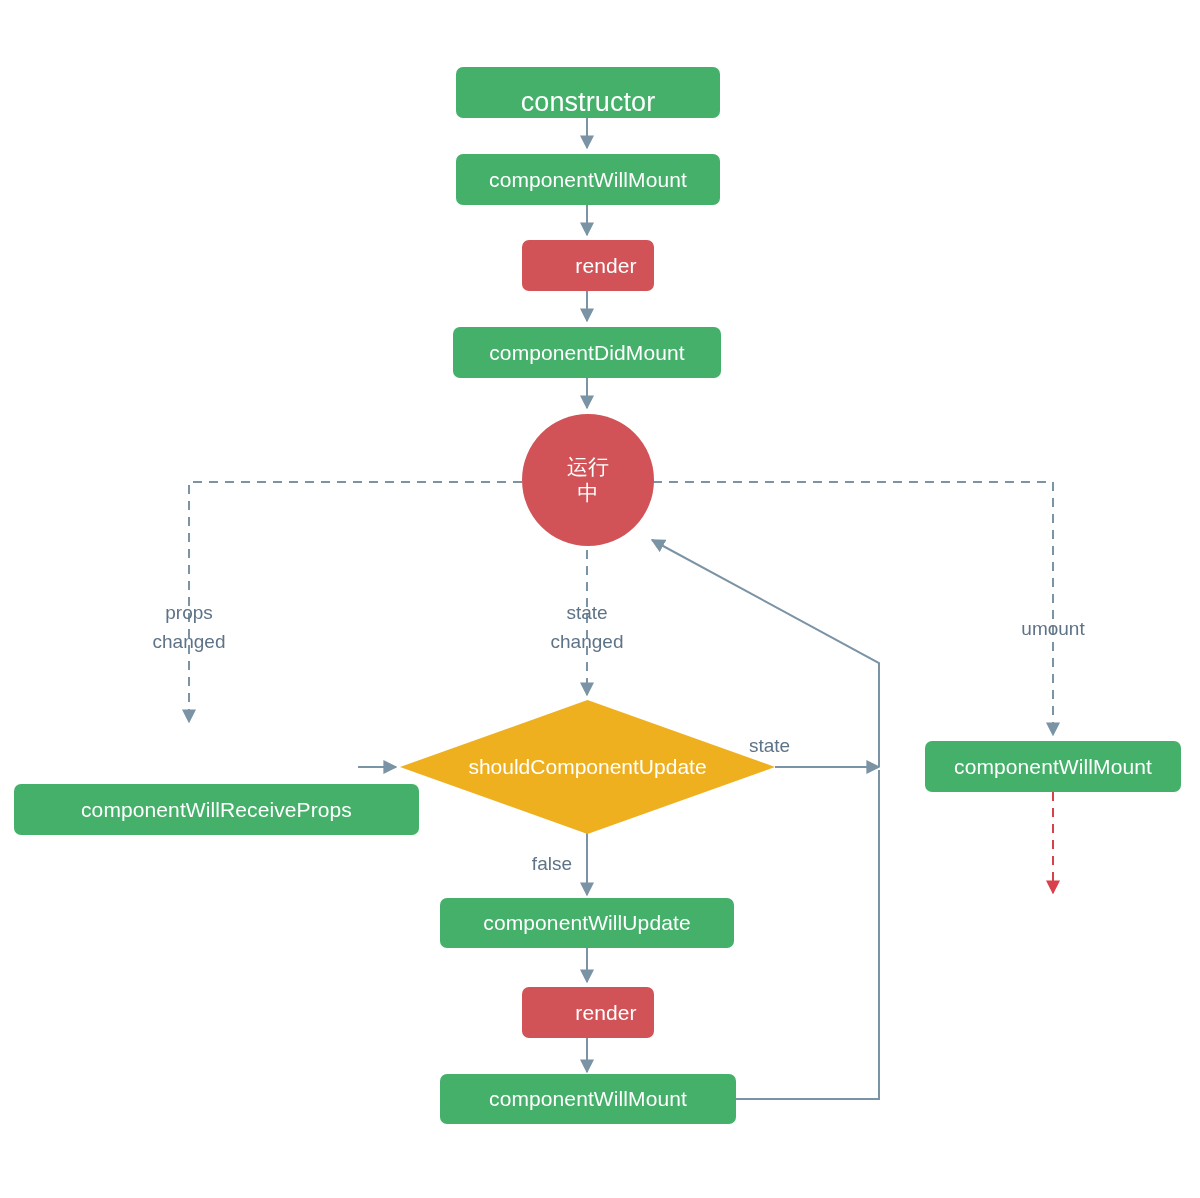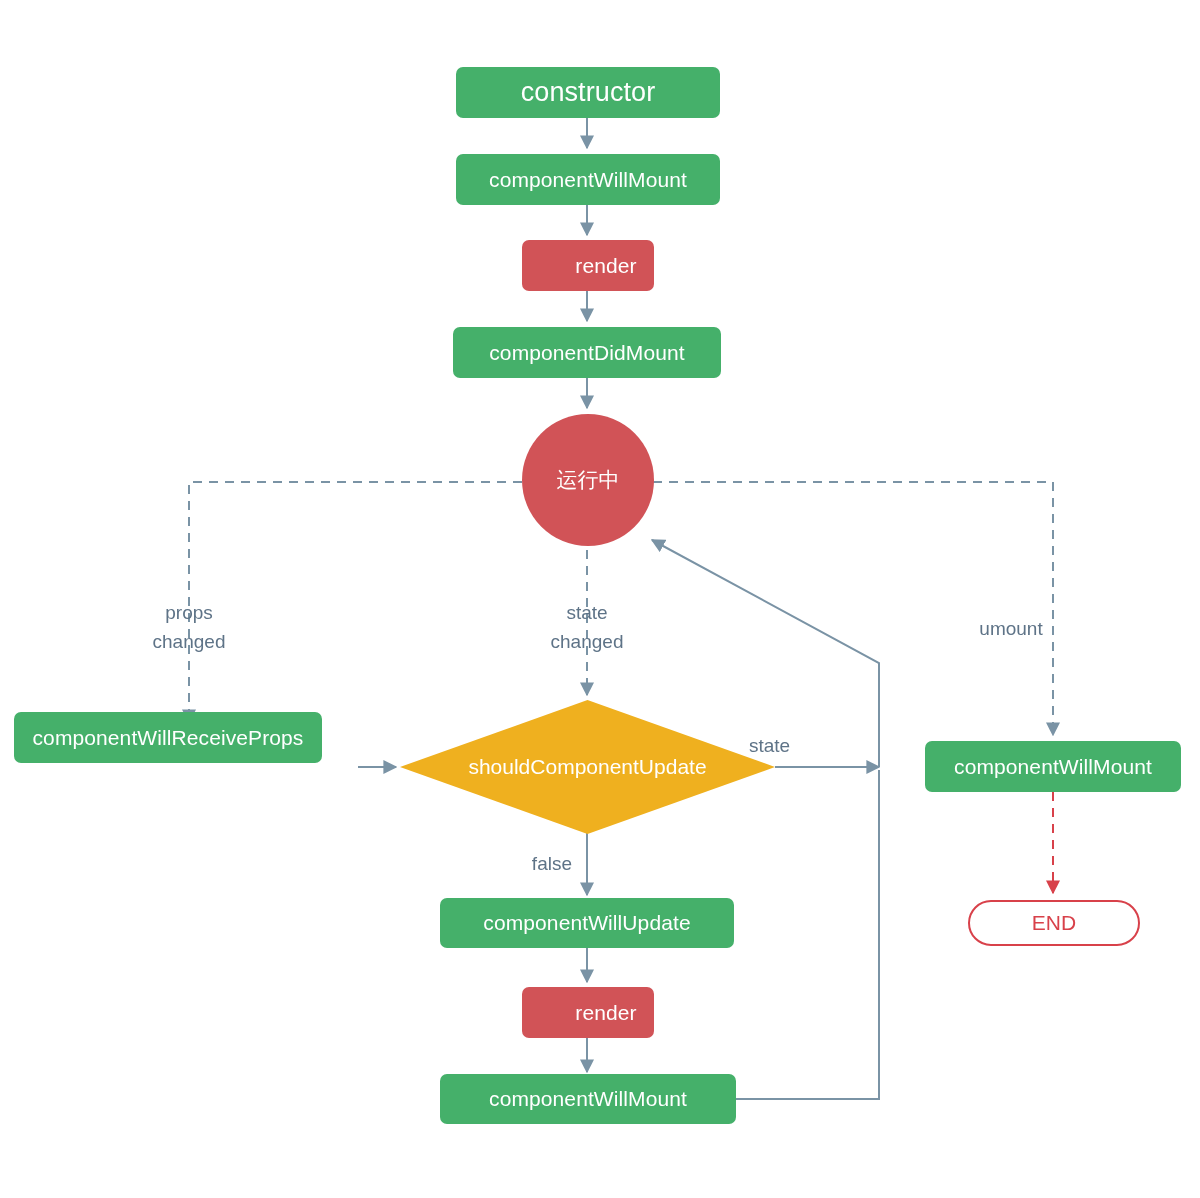--- a/index.html
+++ b/index.html
@@ -37,27 +37,28 @@
   .node-process {
     border-radius: 7px;
     color: #ffffff;
     font-size: 21px;
     letter-spacing: 0.1px;
   }
   .node-green { background: #45b06a; }
   .node-red   { background: #d15357; padding-left: 36px; }
   .node-start {
     font-size: 27px;
+    align-items: flex-end;
   }
   .node-circle {
     border-radius: 50%;
     background: #d15357;
     color: #ffffff;
     font-size: 21px;
-    flex-direction: row;
+    flex-direction: column;
     line-height: 1.25;
   }
   .node-diamond {
     color: #ffffff;
     font-size: 21px;
     background: transparent;
   }
   .diamond-shape {
     position: absolute;
     left: 0; top: 0;
@@ -152,21 +153,21 @@
 
   <div class="node node-process node-green" style="left:453px; top:327px; width:268px; height:51px;">
     <span>componentDidMount</span>
   </div>
 
   <div class="node node-circle" style="left:522px; top:414px; width:132px; height:132px;">
     <span>运行</span>
     <span>中</span>
   </div>
 
-  <div class="node node-process node-green" style="left:14px; top:712px; width:308px; height:51px;">
+  <div class="node node-process node-green" style="left:14px; top:784px; width:405px; height:51px;">
     <span>componentWillReceiveProps</span>
   </div>
 
   <div class="node node-diamond" style="left:400px; top:700px; width:375px; height:134px;">
     <svg class="diamond-shape" viewBox="0 0 375 134" preserveAspectRatio="none">
       <polygon points="187.5,0 375,67 187.5,134 0,67" fill="#efb01f"></polygon>
     </svg>
     <span class="diamond-label">shouldComponentUpdate</span>
   </div>
 
@@ -179,33 +180,30 @@
   </div>
 
   <div class="node node-process node-green" style="left:440px; top:1074px; width:296px; height:50px;">
     <span>componentWillMount</span>
   </div>
 
   <div class="node node-process node-green" style="left:925px; top:741px; width:256px; height:51px;">
     <span>componentWillMount</span>
   </div>
 
-  <div class="node node-terminal" style="left:968px; top:900px; width:172px; height:46px;">
-    <span>END</span>
-  </div>
 
   <div class="edge-label" style="left:129px; top:598px; width:120px;">
     <div>props</div>
     <div>changed</div>
   </div>
 
   <div class="edge-label" style="left:527px; top:598px; width:120px;">
     <div>state</div>
     <div>changed</div>
   </div>
 
-  <div class="edge-label" style="left:951px; top:614px; width:120px;">umount</div>
+  <div class="edge-label" style="left:993px; top:614px; width:120px;">umount</div>
 
   <div class="edge-label" style="left:749px; top:731px; width:100px; text-align:left;">state</div>
 
   <div class="edge-label" style="left:492px; top:849px; width:80px; text-align:right;">false</div>
 
 </div>
 
 </body></html>

